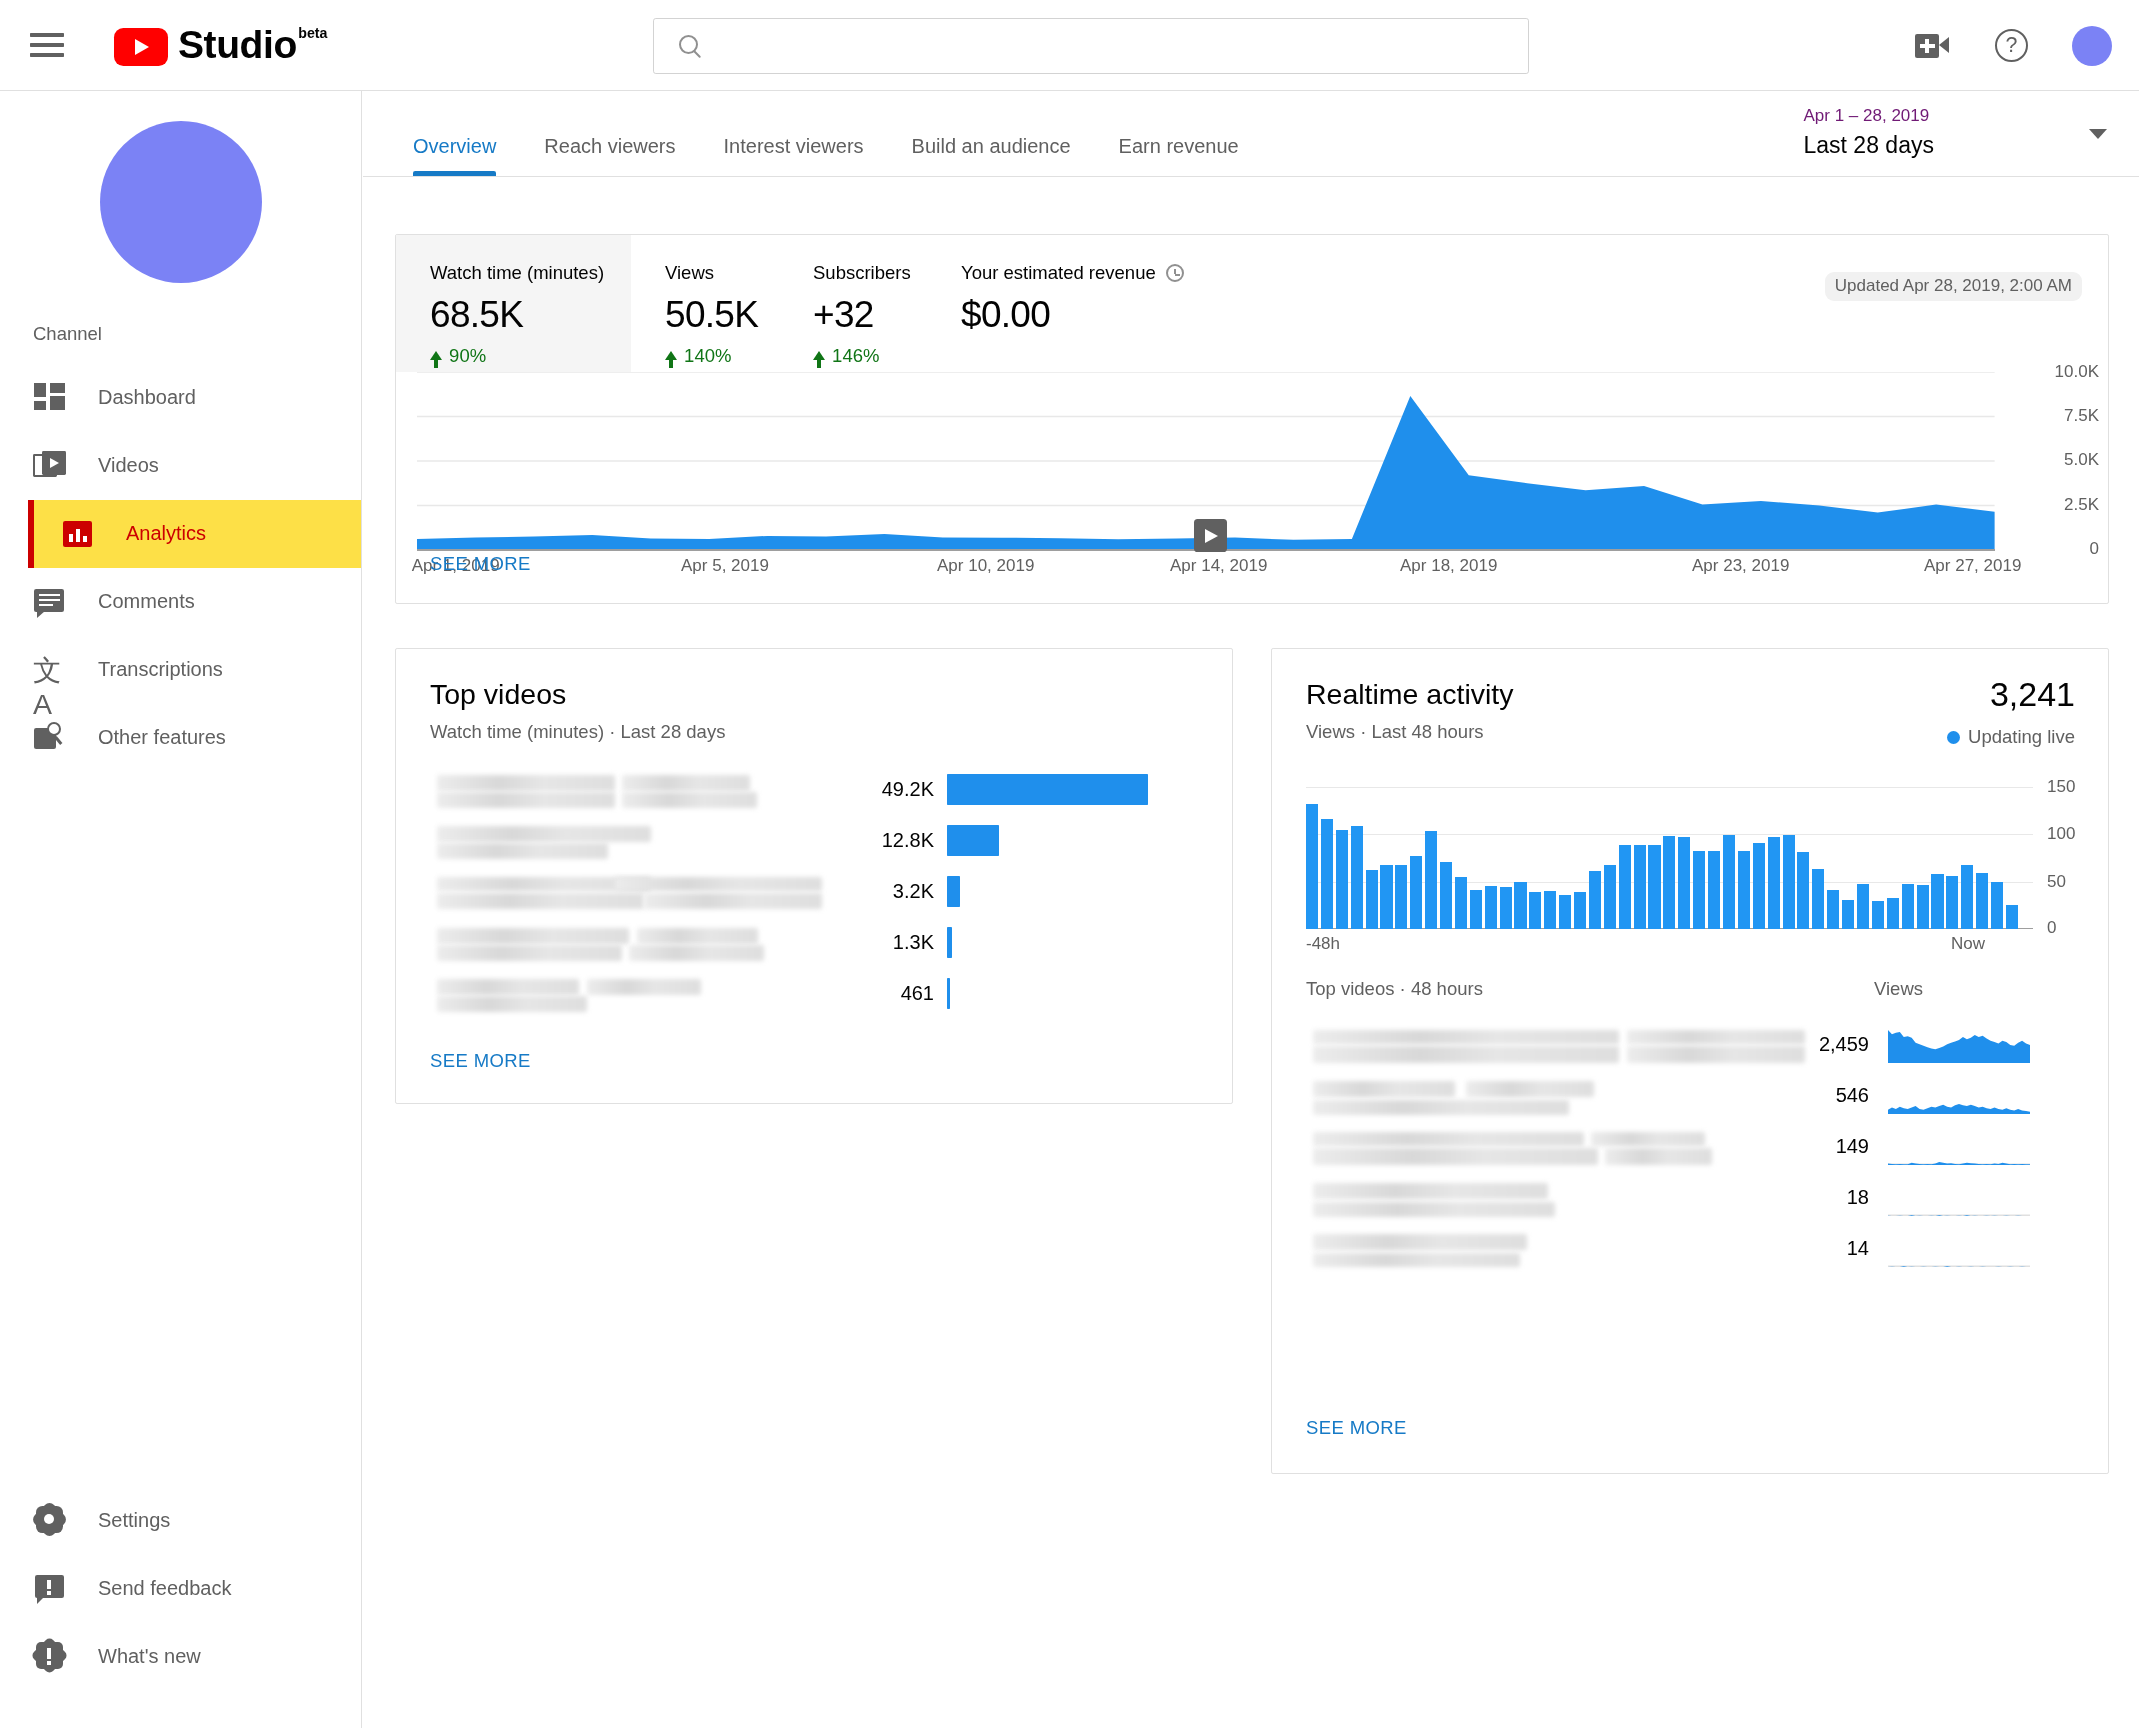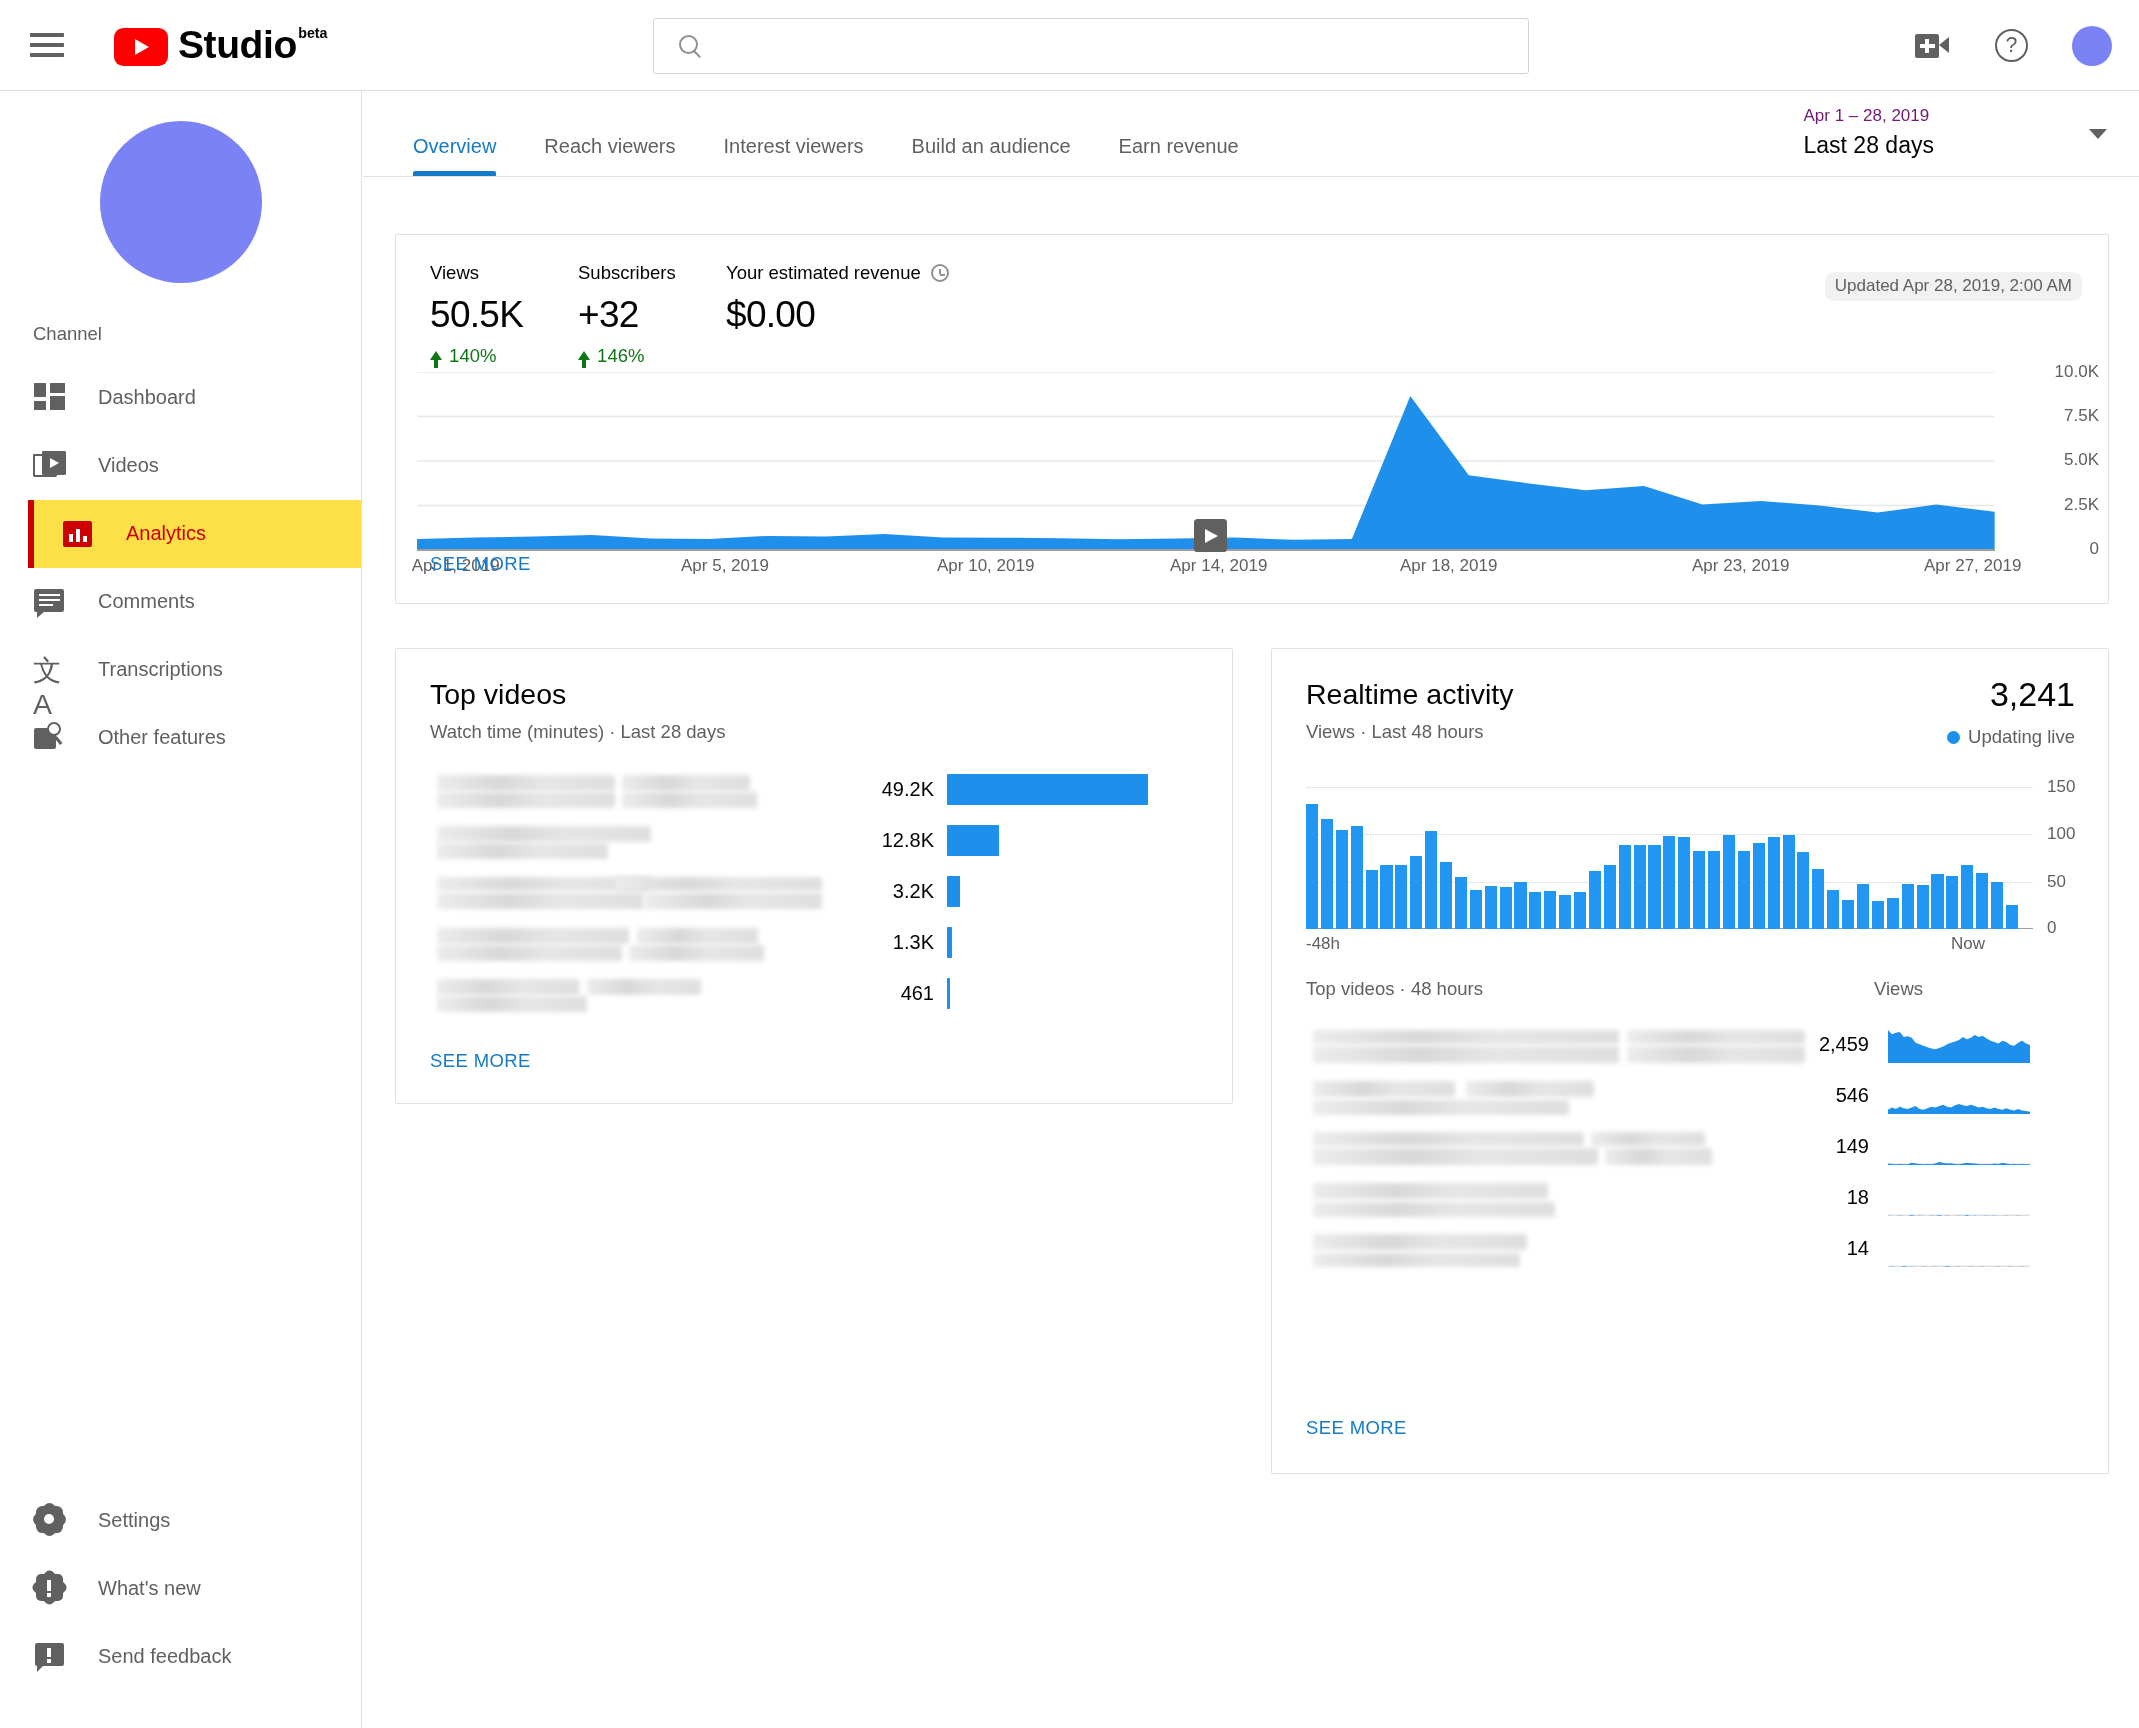--- a/index.html
+++ b/index.html
@@ -291,36 +291,36 @@
   <div class="bottomnav">
     <div class="navitem">
       <div class="navicon ic-gear">
           <div class="g"></div>
           <div class="g2"></div>
           <div class="hole"></div>
         </div>
       <div class="navlabel">Settings</div>
     </div>
     <div class="navitem">
+      <div class="navicon ic-fb">
+          <div class="bub"></div>
+          <div class="tail"></div>
+          <div class="bang"></div>
+          <div class="dot"></div>
+        </div>
+      <div class="navlabel">Send feedback</div>
+    </div>
+    <div class="navitem">
       <div class="navicon ic-new">
           <div class="star"></div>
           <div class="star2"></div>
           <div class="bang"></div>
           <div class="dot"></div>
         </div>
       <div class="navlabel">What's new</div>
-    </div>
-    <div class="navitem">
-      <div class="navicon ic-fb">
-          <div class="bub"></div>
-          <div class="tail"></div>
-          <div class="bang"></div>
-          <div class="dot"></div>
-        </div>
-      <div class="navlabel">Send feedback</div>
     </div>
   </div>
 </div>
 
 <div class="main">
 
   <div class="tabsrow">
     <div class="tabs">
       <div class="tab active">Overview</div>
       <div class="tab">Reach viewers</div>
@@ -330,20 +330,28 @@
     </div>
     <div class="daterange">
       <div class="dr-sub">Apr 1 – 28, 2019</div>
       <div class="dr-main">Last 28 days</div>
       <div class="dr-caret"></div>
     </div>
   </div>
 
   <div class="card" id="overview-card">
     <div class="metrics">
+      <div class="metric selected">
+        <div class="metric-label">Watch time (minutes)</div>
+        <div class="metric-value">68.5K</div>
+        <div class="metric-delta">
+          <span class="up-arrow"></span>
+          <span>90%</span>
+        </div>
+      </div>
       <div class="metric">
         <div class="metric-label">Views</div>
         <div class="metric-value">50.5K</div>
         <div class="metric-delta">
           <span class="up-arrow"></span>
           <span>140%</span>
         </div>
       </div>
       <div class="metric">
         <div class="metric-label">Subscribers</div>

